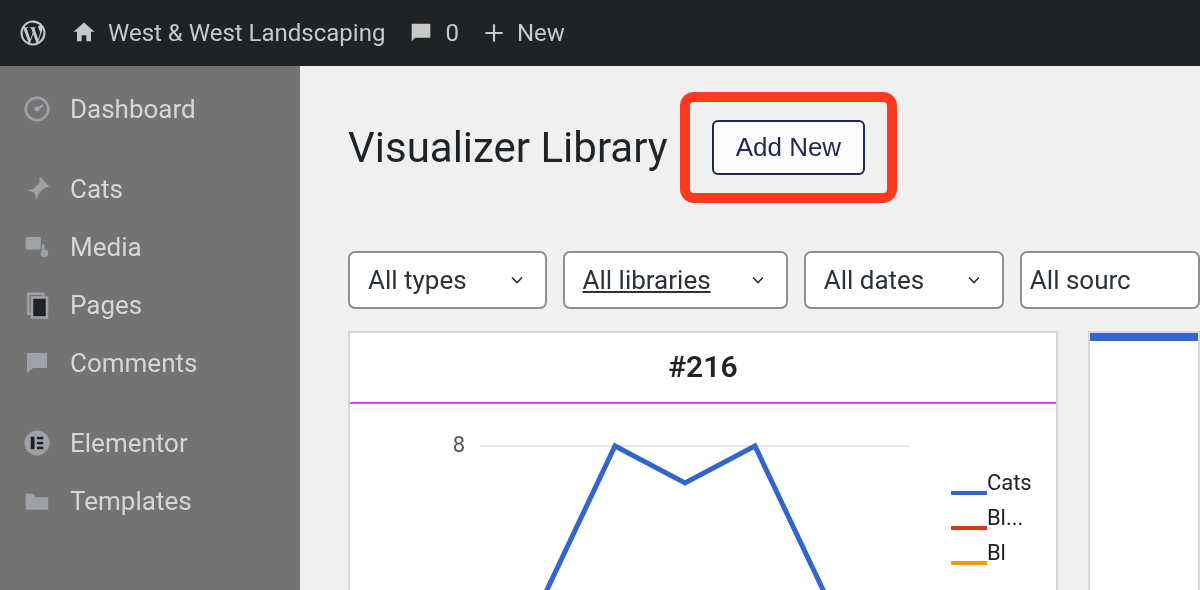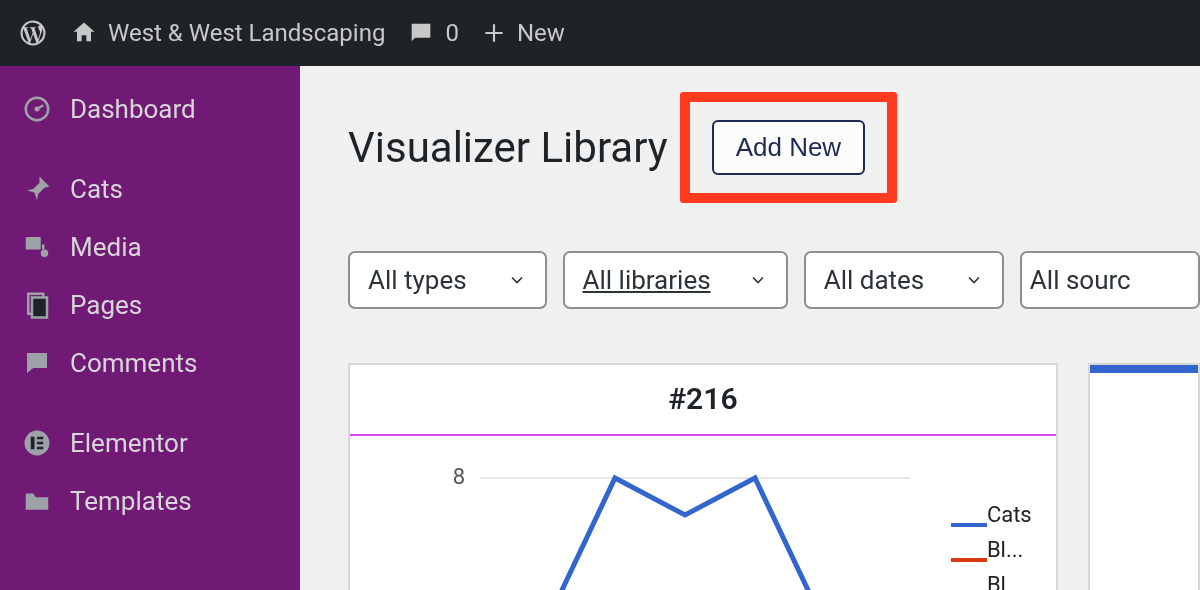--- a/index.html
+++ b/index.html
@@ -35,21 +35,21 @@
   }
   .adminbar svg { fill: #c8c8c8; }
   .adminbar .count { color: #c8c8c8; }
 
   
   .sidebar {
     position: absolute;
     top: 66px; left: 0;
     width: 300px;
     bottom: 0;
-    background: #701a75;
+    background: #737373;
     color: #e0e0e0;
     padding-top: 14px;
   }
   .sidebar .item {
     display: flex;
     align-items: center;
     gap: 18px;
     padding: 14px 22px;
     font-size: 26px;
     color: #d6d6d6;
@@ -73,38 +73,38 @@
     gap: 16px;
     margin-bottom: 48px;
   }
   .page-title {
     font-size: 42px;
     font-weight: 400;
     color: #1d2327;
   }
   .highlight-box {
     border: 10px solid #ff3b1f;
-    border-radius: 3px;
+    border-radius: 14px;
     padding: 18px 22px;
     margin-left: -4px;
   }
   .add-new-btn {
     background: #fcfcfc;
     border: 2px solid #1e2a52;
     color: #1e2a52;
     font-size: 26px;
     padding: 10px 22px;
     border-radius: 6px;
     cursor: pointer;
   }
 
   .filters {
     display: flex;
     gap: 16px;
-    margin-bottom: 54px;
+    margin-bottom: 22px;
   }
   .filter-select {
     background: #fff;
     border: 2px solid #8c8f94;
     border-radius: 7px;
     padding: 12px 18px;
     font-size: 26px;
     color: #2c3338;
     display: flex;
     align-items: center;

